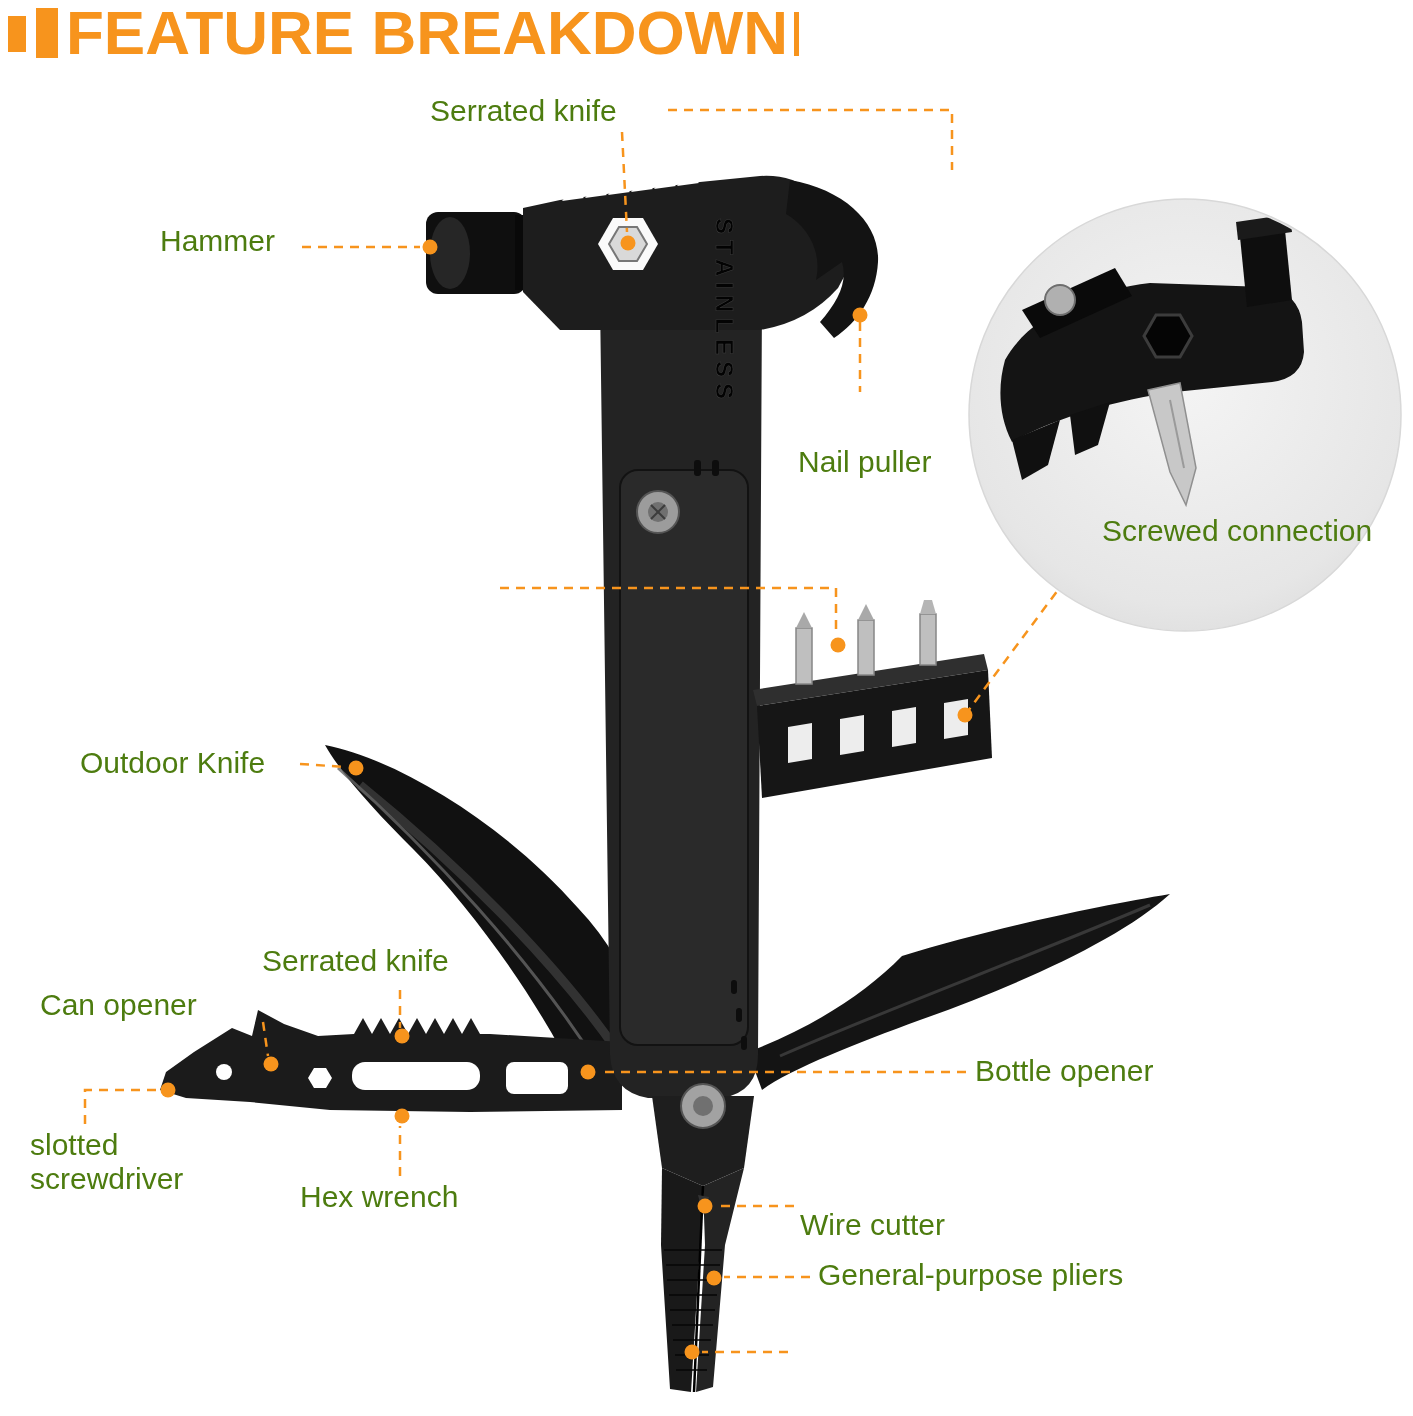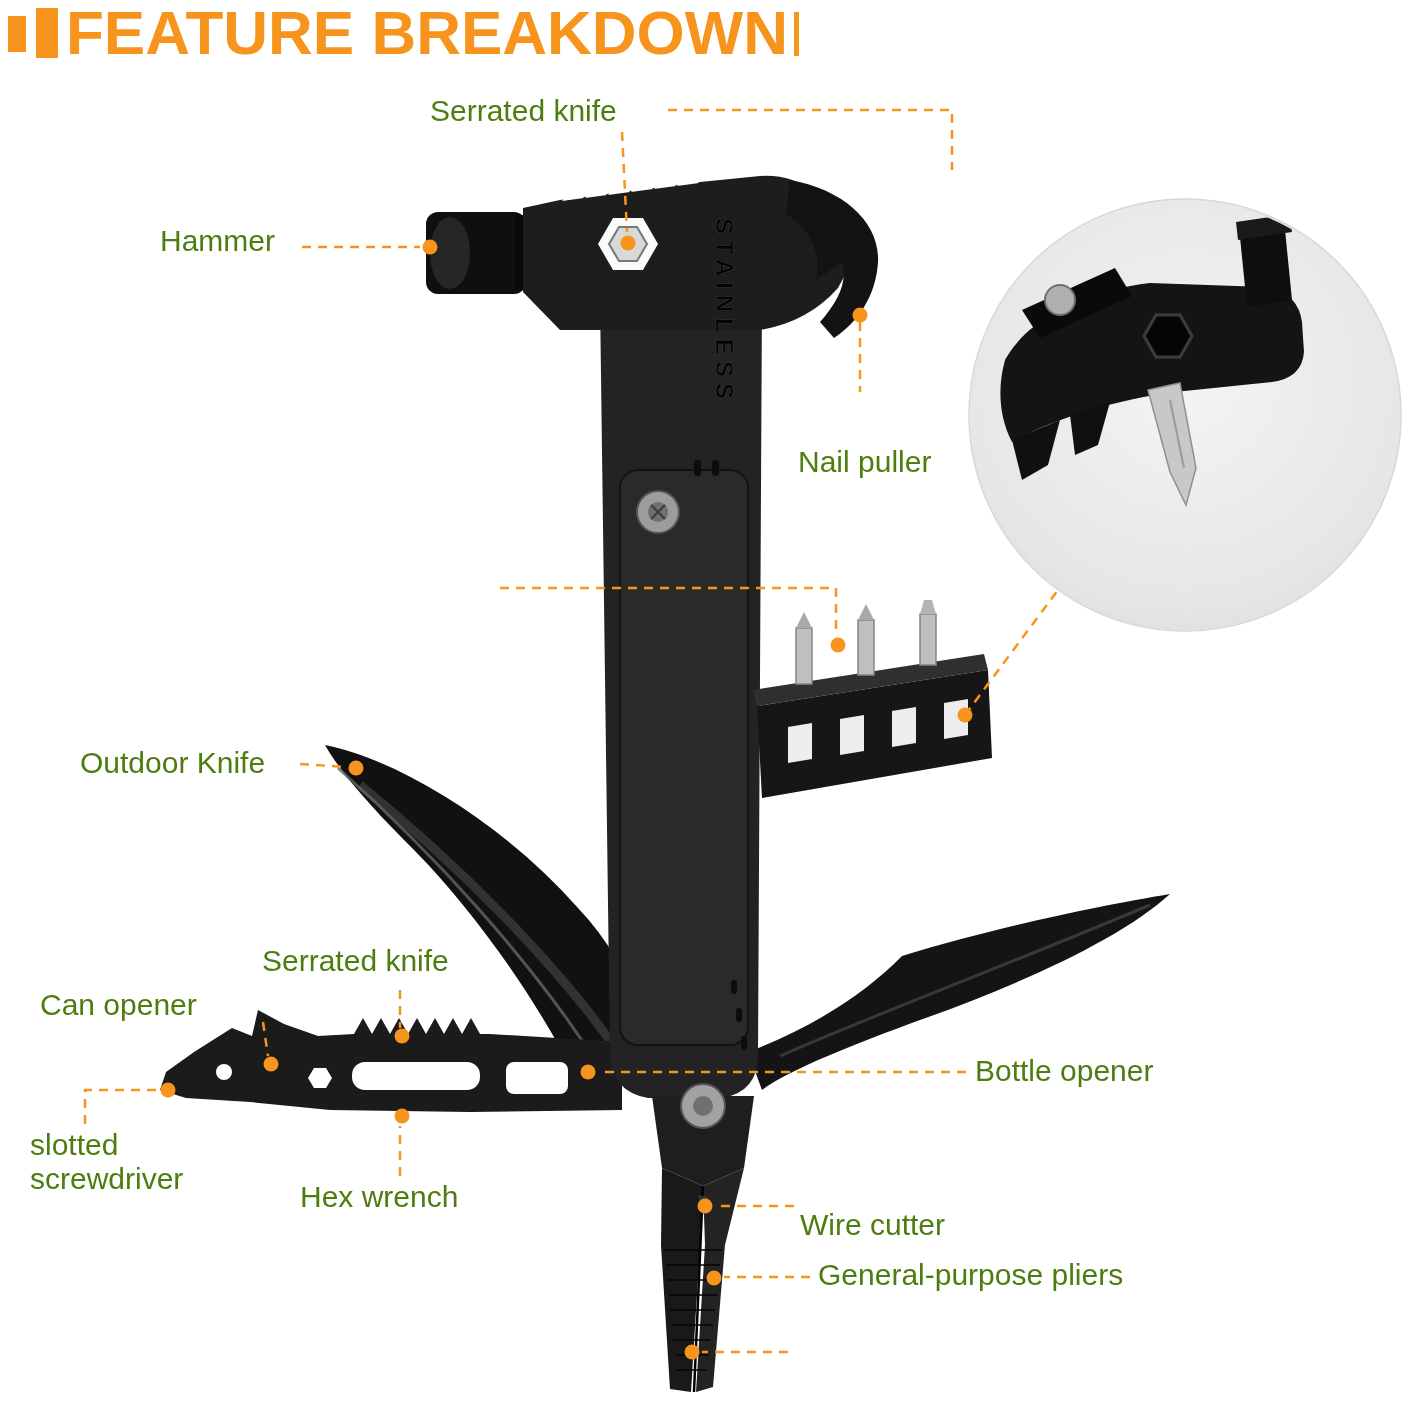--- a/index.html
+++ b/index.html
@@ -205,20 +205,21 @@
   <div class="page-header">
     <div class="hbar1"></div>
     <div class="hbar2"></div>
     <div class="page-title">FEATURE BREAKDOWN</div>
     <div class="title-cursor"></div>
   </div>
 
   <div class="label" style="left:430px;top:94px;">Serrated knife</div>
   <div class="label" style="left:160px;top:224px;">Hammer</div>
   <div class="label" style="left:798px;top:397px;margin-top:48px;">Nail puller</div>
+  <div class="label" style="left:1102px;top:514px;">Screwed connection</div>
   <div class="label" style="left:80px;top:746px;">Outdoor Knife</div>
   <div class="label" style="left:262px;top:944px;">Serrated knife</div>
   <div class="label" style="left:40px;top:988px;">Can opener</div>
   <div class="label wrap" style="left:30px;top:1128px;width:190px;">slotted screwdriver</div>
   <div class="label" style="left:300px;top:1180px;">Hex wrench</div>
   <div class="label" style="left:975px;top:1054px;">Bottle opener</div>
   <div class="label" style="left:800px;top:1188px;margin-top:20px;">Wire cutter</div>
   <div class="label" style="left:818px;top:1258px;">General-purpose pliers</div>
 
 </div>

